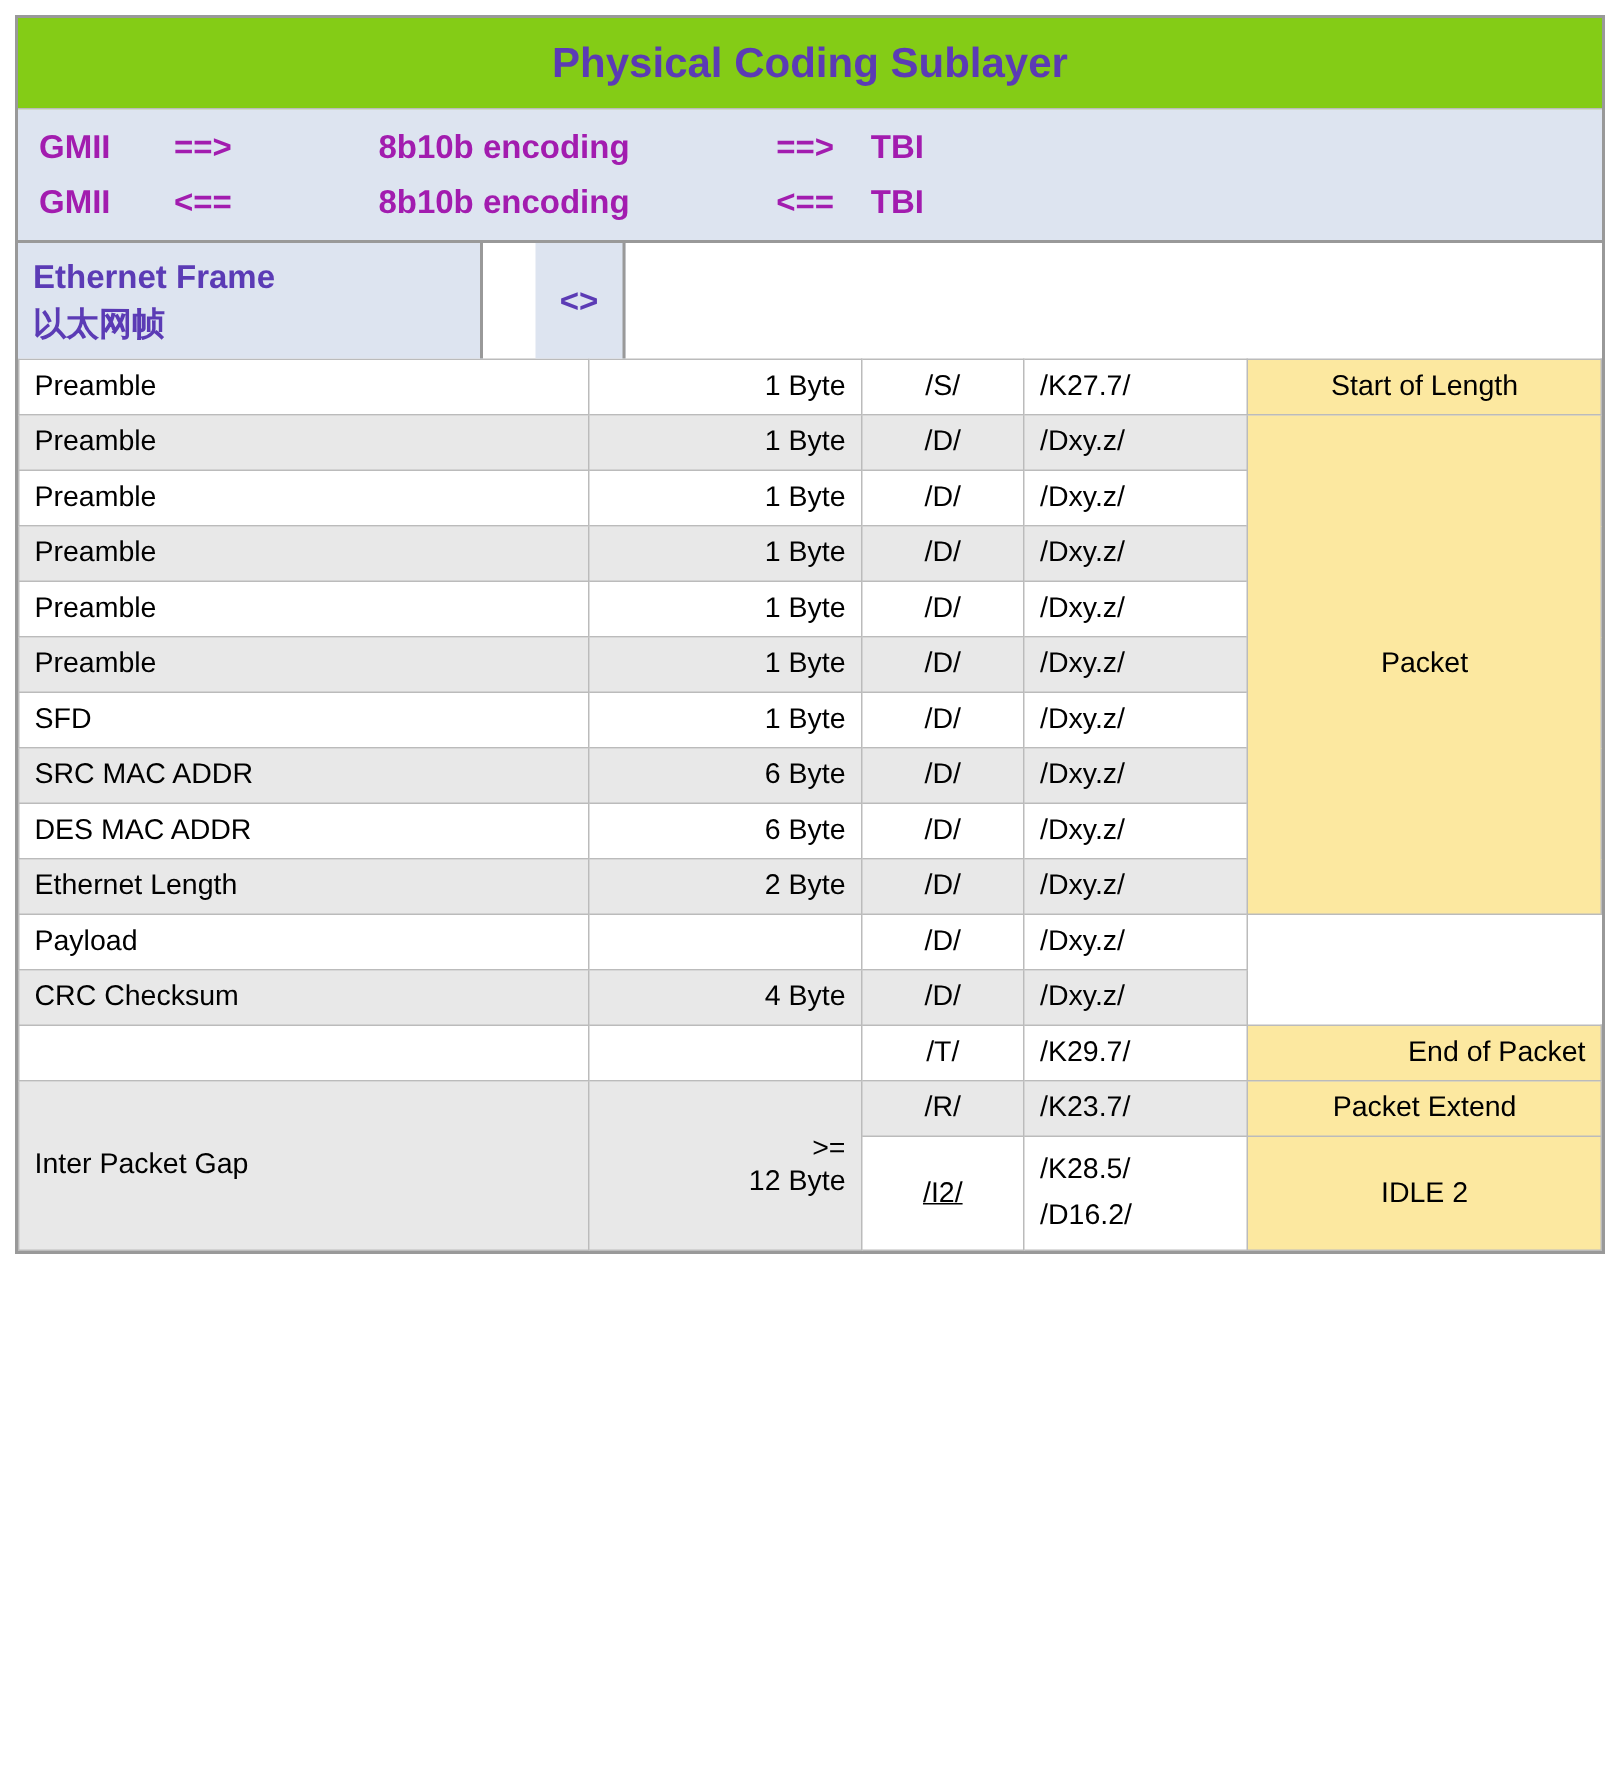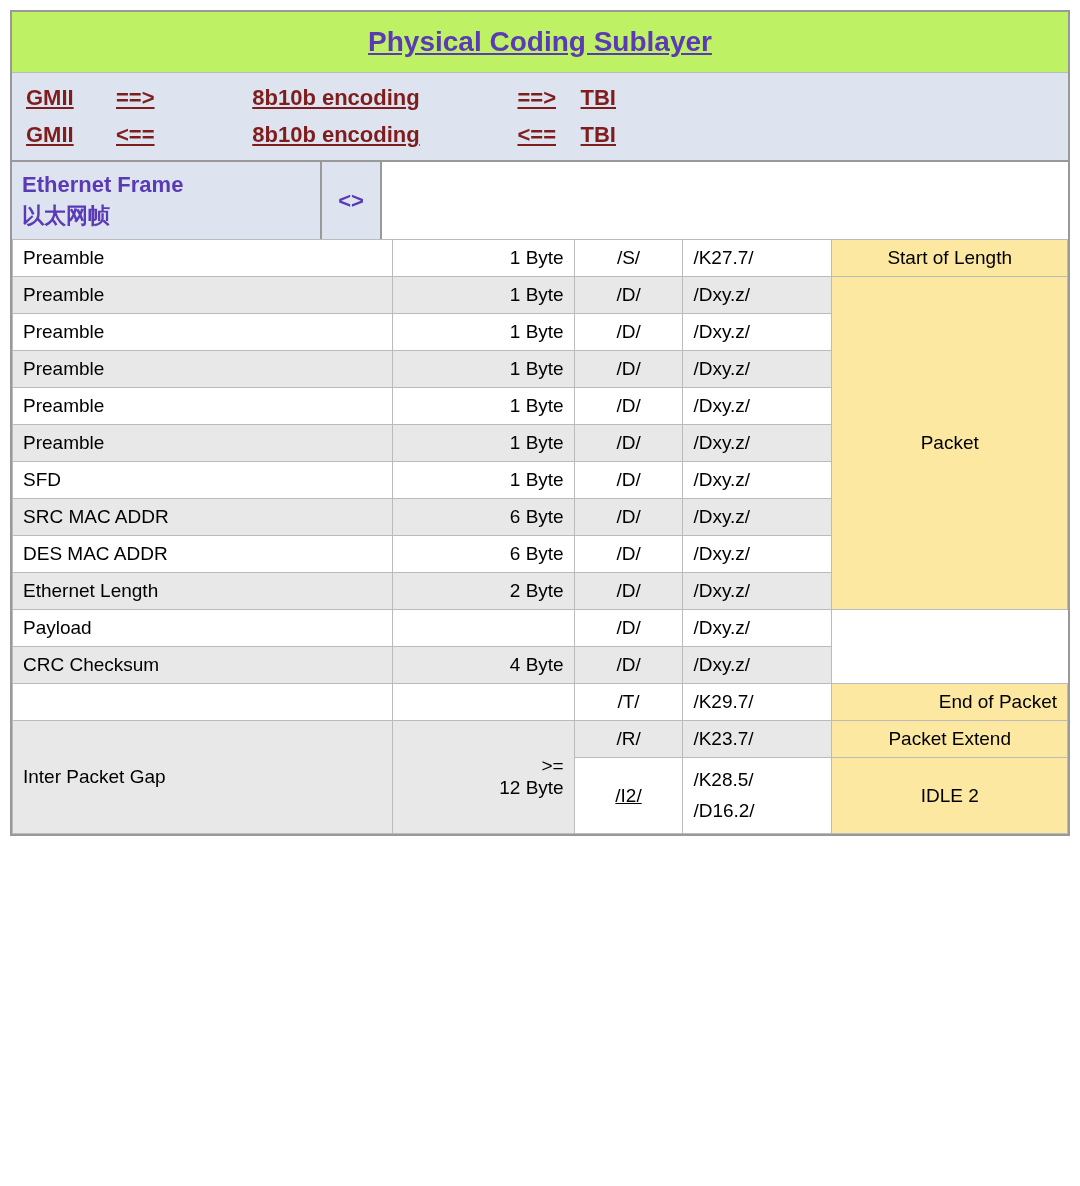--- a/index.html
+++ b/index.html
@@ -10,52 +10,51 @@
       justify-content: center;
       align-items: flex-start;
       padding: 10px;
     }
     .container {
       width: 1060px;
       border: 2px solid #999;
       background: #fff;
     }
     .title-bar {
-      background: #bef264;
+      background: #84cc16;
       text-align: center;
       padding: 14px 10px;
       font-size: 28px;
       font-weight: bold;
       color: #5b3bb5;
       border-bottom: 1px solid #bbb;
-      text-decoration: underline;
     }
     .encoding-rows {
       background: #dde4f0;
       padding: 6px 14px;
     }
     .encoding-row {
       display: flex;
       align-items: center;
       font-size: 22px;
       font-weight: bold;
-      color: #7f1d1d;
+      color: #a21caf;
       line-height: 1.7;
-      text-decoration: underline;
     }
     .enc-gmii { min-width: 90px; }
     .enc-arrow { min-width: 80px; }
     .enc-label { min-width: 280px; text-align: center; }
     .enc-arrow2 { min-width: 80px; text-align: right; }
     .enc-tbi { min-width: 60px; text-align: right; }
 
     .header-row {
       display: grid;
       grid-template-columns: 310px 60px 1fr;
       border-top: 2px solid #999;
+      gap: 35px;
     }
     .header-eth {
       background: #dde4f0;
       padding: 8px 10px;
       font-size: 22px;
       font-weight: bold;
       color: #5b3bb5;
       border-right: 2px solid #999;
       line-height: 1.4;
     }

